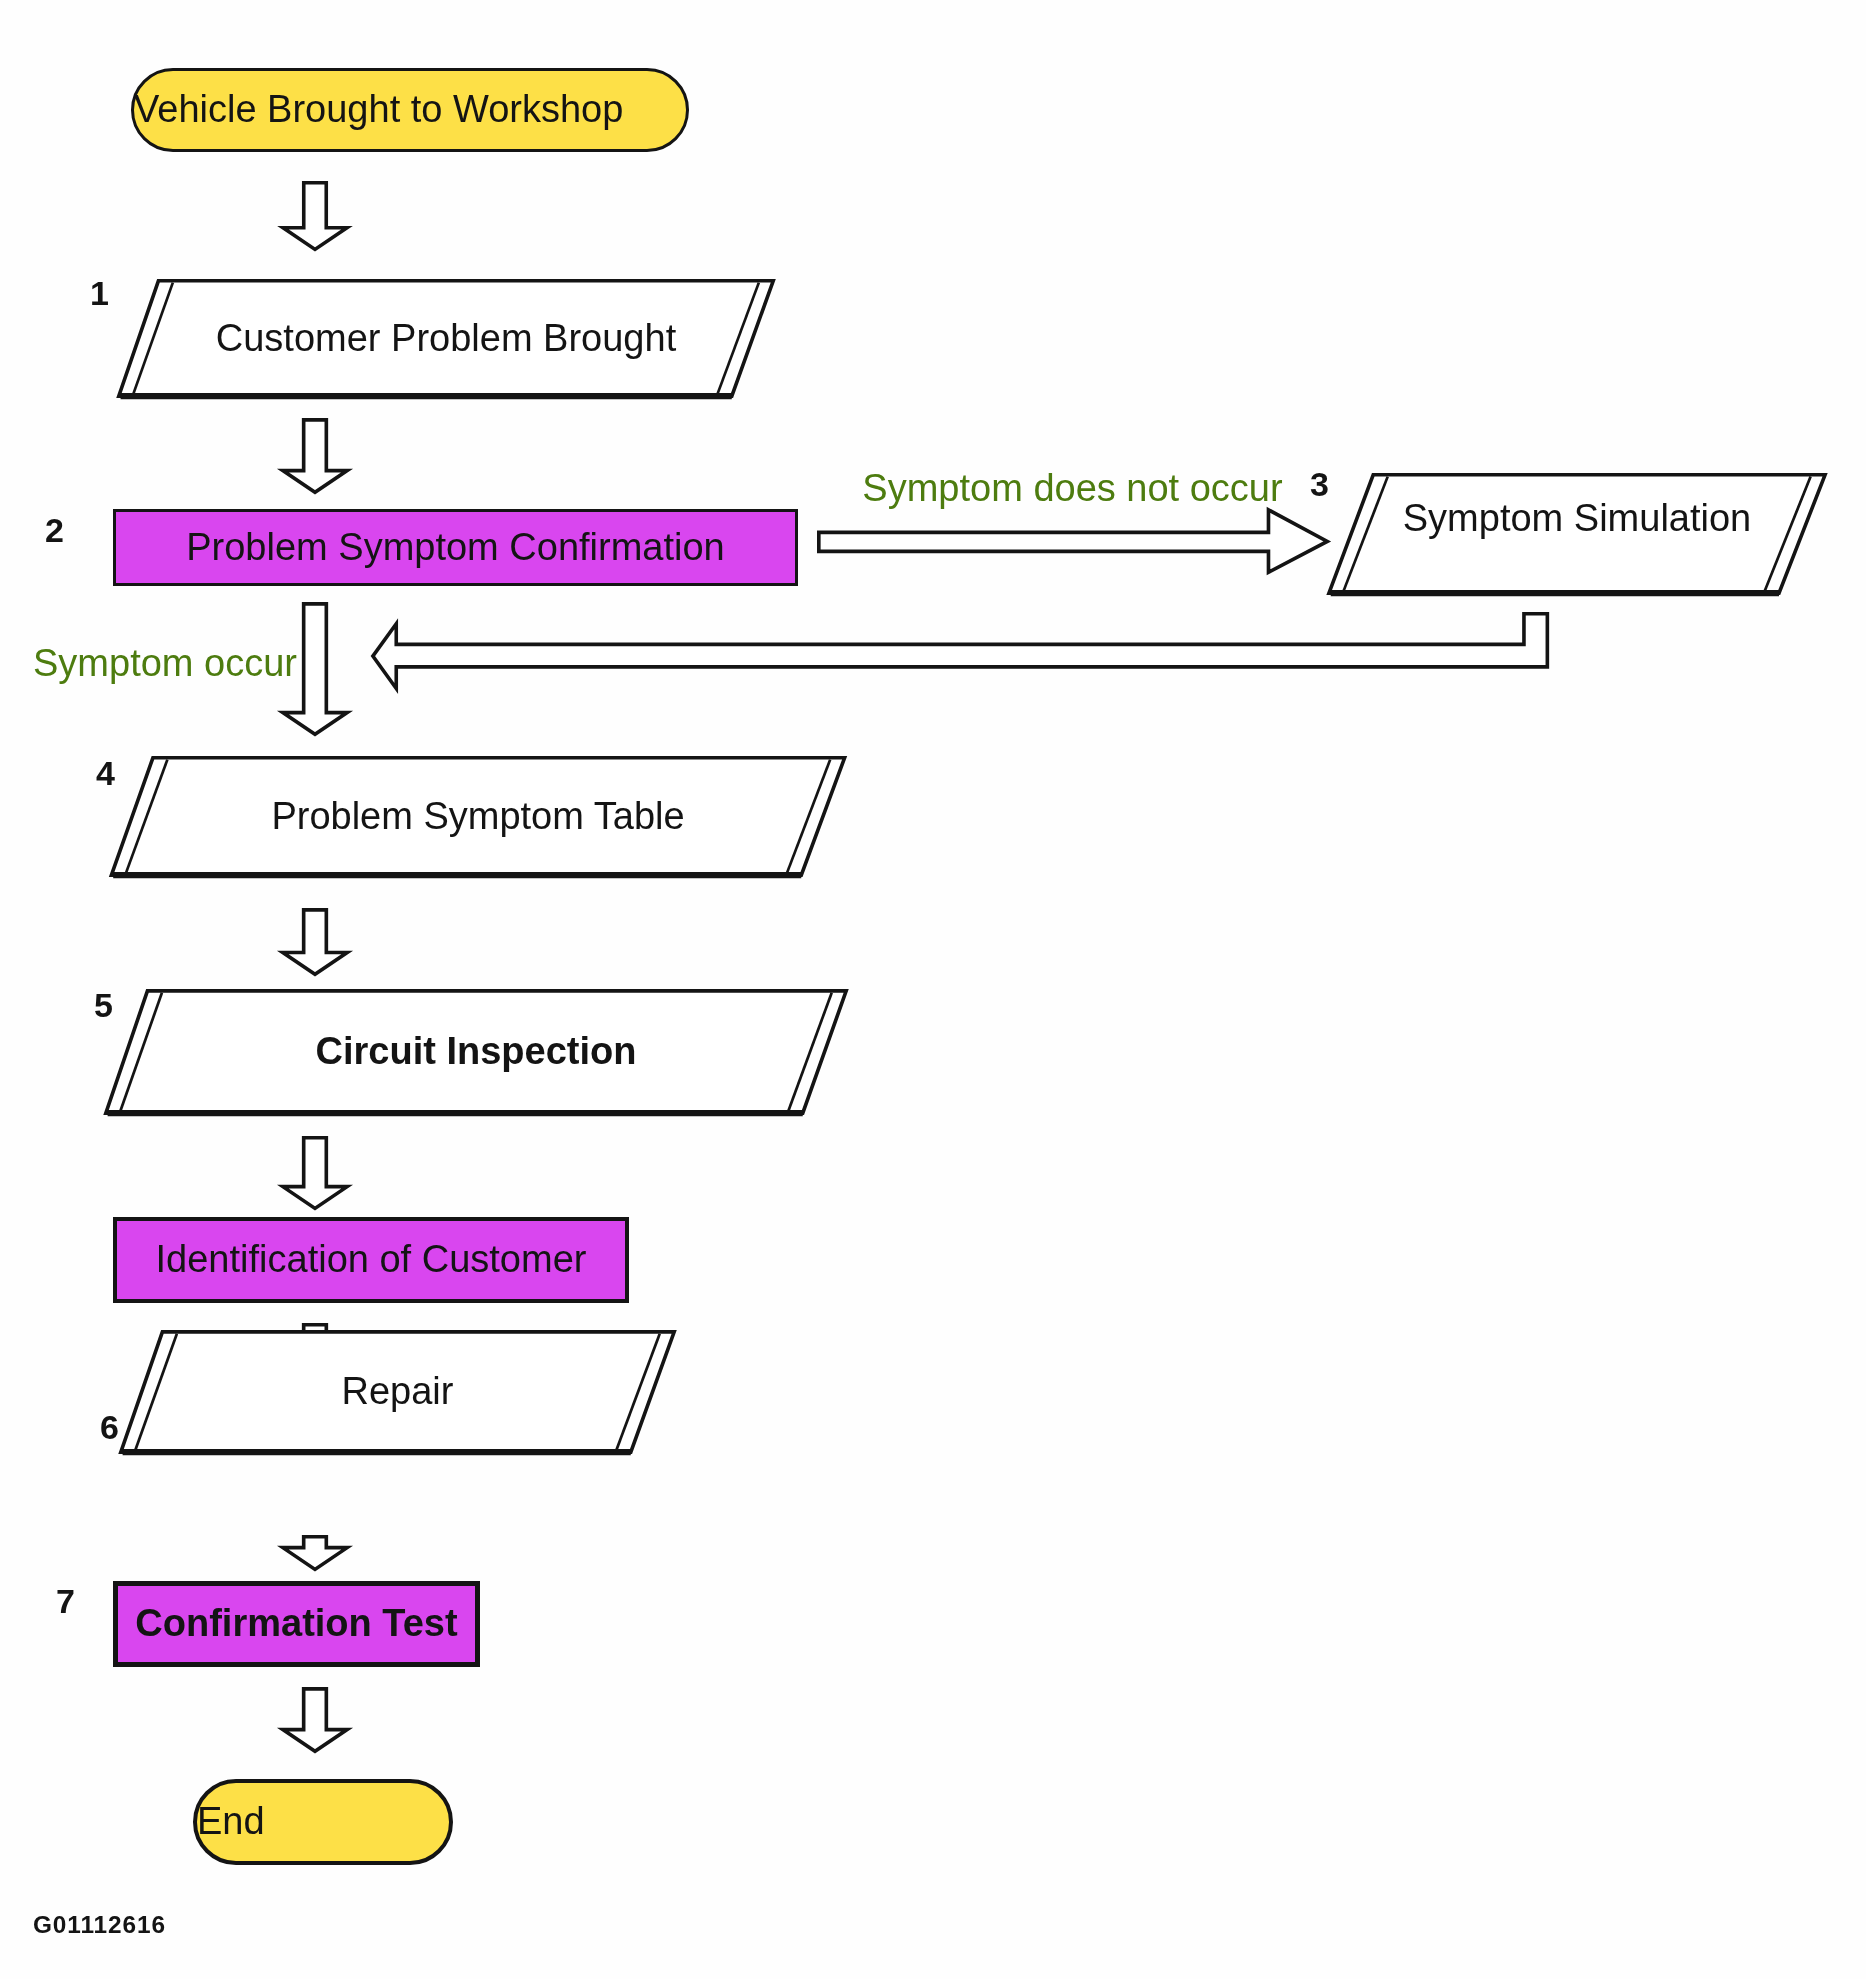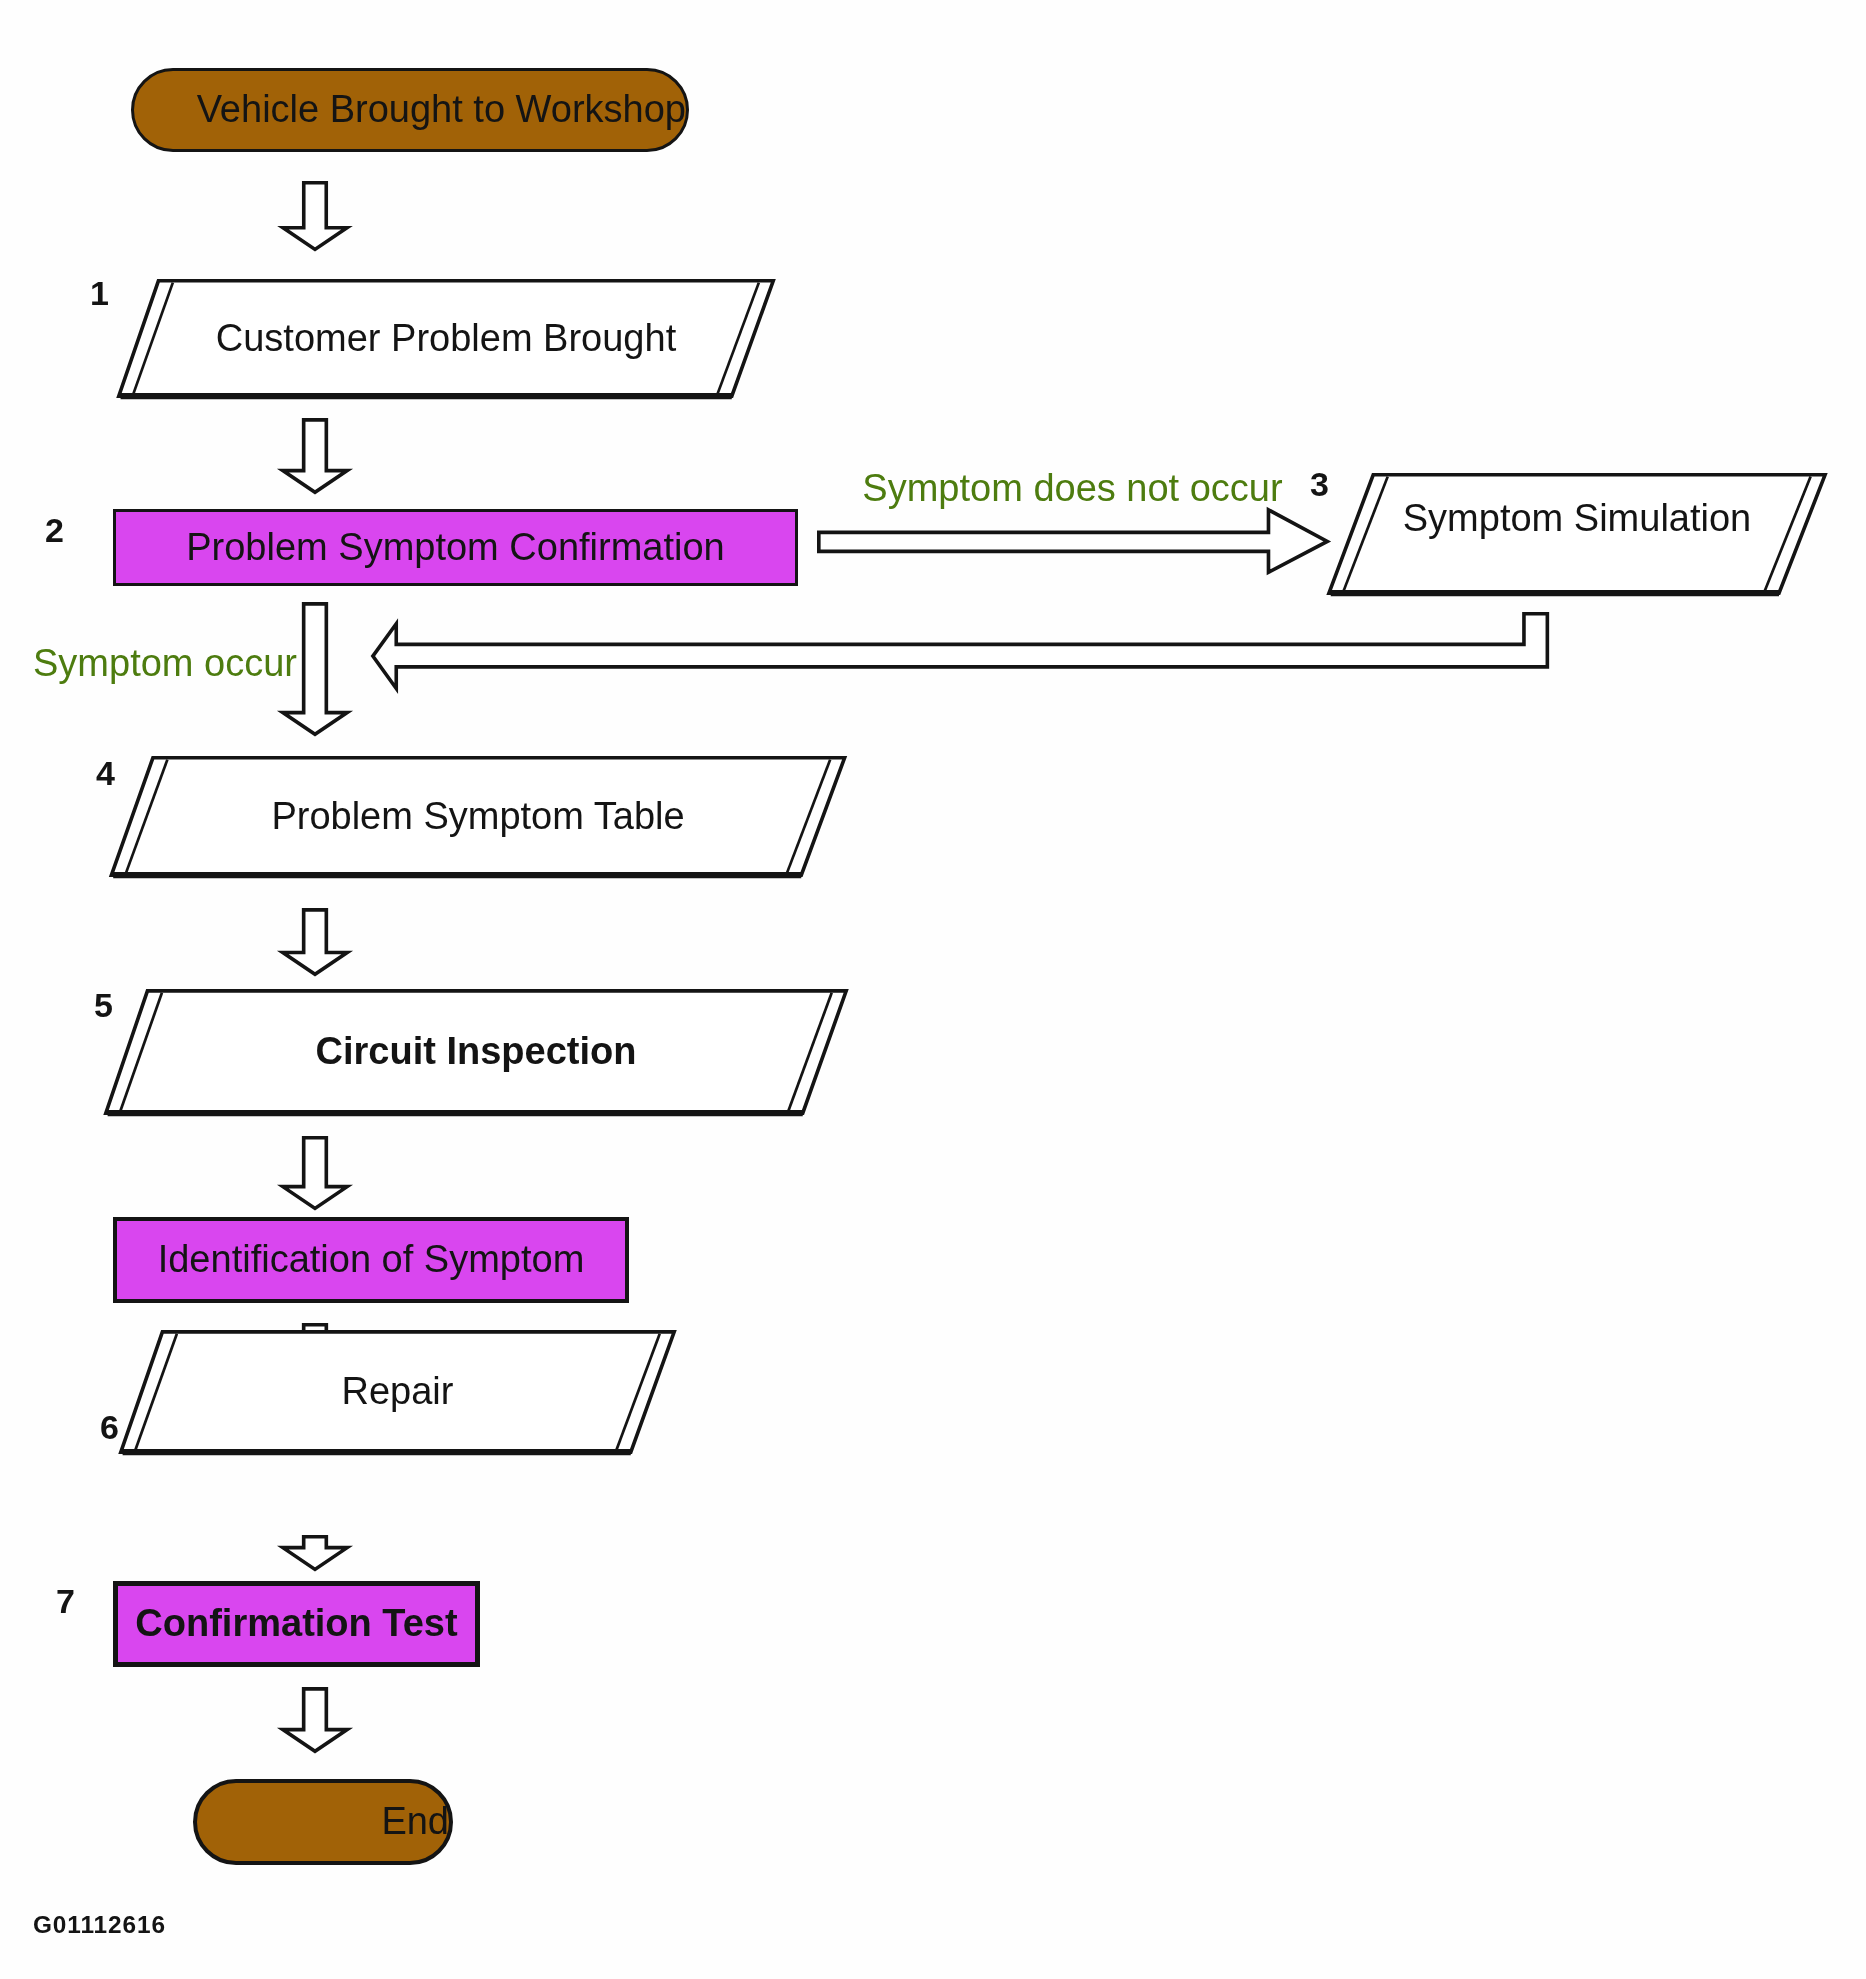--- a/index.html
+++ b/index.html
@@ -13,26 +13,26 @@
     height: 1979px;
     background: #fefefe;
     font-family: "Liberation Sans", "DejaVu Sans", sans-serif;
     color: #141414;
     overflow: hidden;
   }
   
   .stadium {
     position: absolute;
     box-sizing: border-box;
-    background: #a16207;
+    background: #fde047;
     border: 3.6px solid #141414;
     border-radius: 54px;
     display: flex;
     align-items: center;
-    justify-content: flex-end;
+    justify-content: flex-start;
   }
   .stadium.thick { border-width: 4.5px; }
   
   .rectnode {
     position: absolute;
     box-sizing: border-box;
     background: #d946ef;
     border: 3.6px solid #141414;
     display: flex;
     align-items: center;
@@ -199,21 +199,21 @@
       <path class="bline" d="M 4 137 L 772 137"></path>
     </svg>
     <span class="lbl bold">Circuit Inspection</span>
   </div>
 
   <svg class="arr" style="left:281px; top:1136px;" width="68" height="76" viewBox="0 0 75 84">
     <path d="M 25 2 L 50 2 L 50 56 L 73 56 L 37.5 80 L 2 56 L 25 56 Z"></path>
   </svg>
 
   <div class="rectnode b5" style="left:113px; top:1217px; width:516px; height:86px;">
-    <span class="lbl">Identification of Symptom</span>
+    <span class="lbl">Identification of Customer</span>
   </div>
 
   <svg class="arr" style="left:281px; top:1323px;" width="68" height="77" viewBox="0 0 75 85">
     <path d="M 25 2 L 50 2 L 50 57 L 73 57 L 37.5 81 L 2 57 L 25 57 Z"></path>
   </svg>
 
   <div class="step-num" style="left:100px; top:1408px;">6</div>
   <div class="pnode" style="left:119px; top:1330px; width:557px; height:124px;text-decoration:underline;">
     <svg width="557" height="124" viewBox="0 0 616 137">
       <path class="ink" d="M 48 2 L 614 2 L 566 135 L 2 135 Z"></path>

